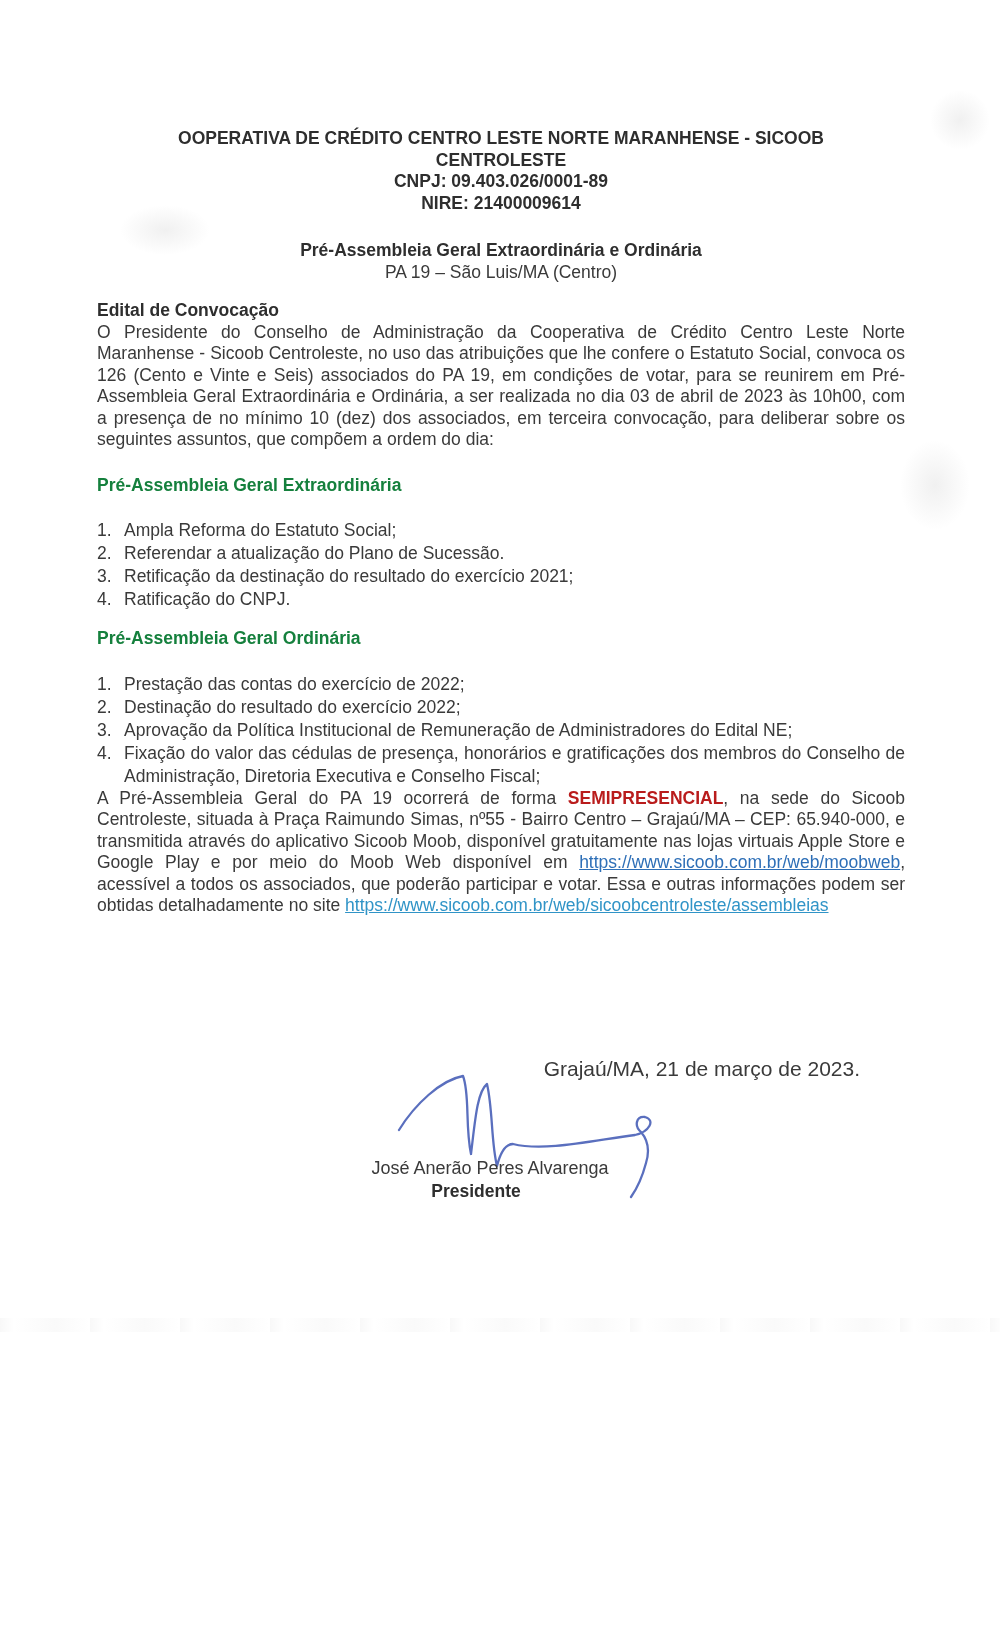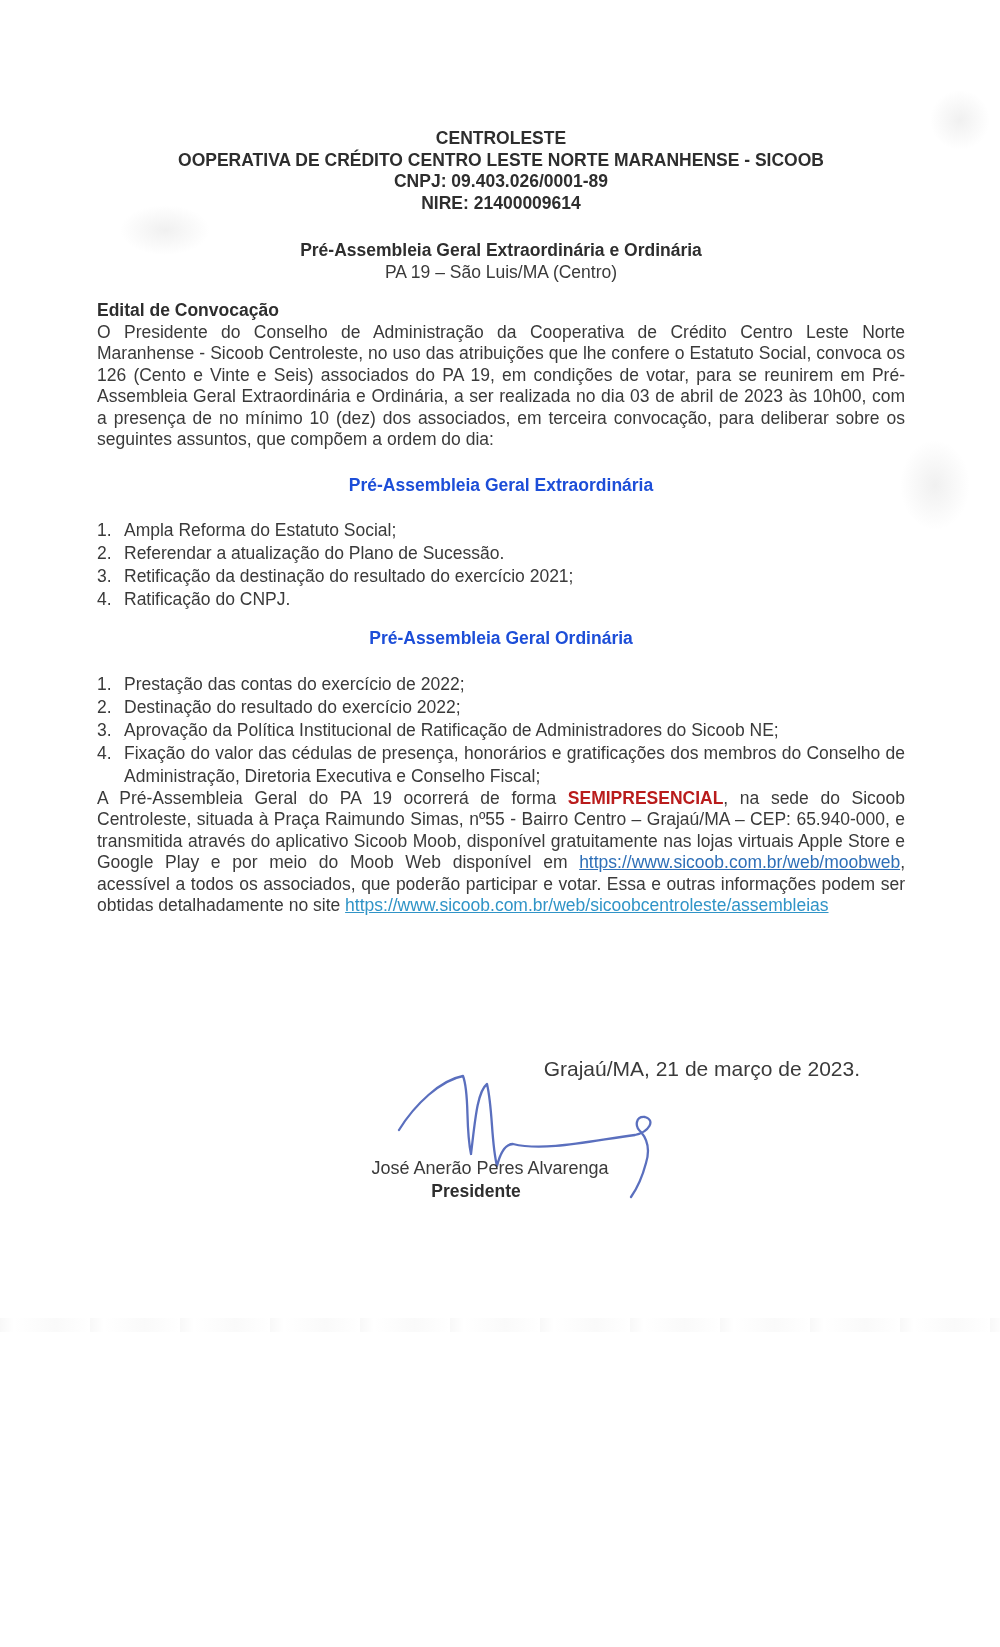--- a/index.html
+++ b/index.html
@@ -44,22 +44,21 @@
     color: #2e2e2e;
   }
   p.body-par {
     margin: 0;
     text-align: justify;
   }
   .intro { margin-top: 29px; }
   .section-heading {
     margin-top: 24px;
     font-weight: bold;
-    color: #1d4ed8;
-    text-align: center;
+    color: #15803d;
   }
   .section-heading.second { margin-top: 17px; }
   .agenda-list {
     margin-top: 23px;
   }
   .agenda-item {
     display: flex;
     line-height: 23px;
   }
   .agenda-item .num {
@@ -130,22 +129,22 @@
       rgba(120,120,120,0.05) 0px, rgba(120,120,120,0.0) 14px,
       rgba(120,120,120,0.04) 55px, rgba(120,120,120,0.0) 90px);
   }
 </style>
 </head>
 <body>
 
 <div class="page txt">
 
   <div class="org-header">
+    <div>OOPERATIVA DE CRÉDITO CENTRO LESTE NORTE MARANHENSE - SICOOB</div>
     <div>CENTROLESTE</div>
-    <div>OOPERATIVA DE CRÉDITO CENTRO LESTE NORTE MARANHENSE - SICOOB</div>
     <div>CNPJ: 09.403.026/0001-89</div>
     <div>NIRE: 21400009614</div>
   </div>
 
   <div class="meeting-subtitle">
     <div class="line1">Pré-Assembleia Geral Extraordinária e Ordinária</div>
     <div>PA 19 – São Luis/MA (Centro)</div>
   </div>
 
   <div class="doc-title">Edital de Convocação</div>
@@ -177,21 +176,21 @@
     <div class="agenda-item">
       <span class="num">1.</span>
       <span class="item-text">Prestação das contas do exercício de 2022;</span>
     </div>
     <div class="agenda-item">
       <span class="num">2.</span>
       <span class="item-text">Destinação do resultado do exercício 2022;</span>
     </div>
     <div class="agenda-item">
       <span class="num">3.</span>
-      <span class="item-text">Aprovação da Política Institucional de Ratificação de Administradores do Sicoob NE;</span>
+      <span class="item-text">Aprovação da Política Institucional de Remuneração de Administradores do Edital NE;</span>
     </div>
     <div class="agenda-item">
       <span class="num">4.</span>
       <span class="item-text">Fixação do valor das cédulas de presença, honorários e gratificações dos membros do Conselho de Administração, Diretoria Executiva e Conselho Fiscal;</span>
     </div>
   </div>
 
   <p class="body-par closing"><span>A Pré-Assembleia Geral do PA 19 ocorrerá de forma </span><b>SEMIPRESENCIAL</b><span>, na sede do Sicoob Centroleste, situada à Praça Raimundo Simas, nº55 - Bairro Centro – Grajaú/MA – CEP: 65.940-000, e transmitida através do aplicativo Sicoob Moob, disponível gratuitamente nas lojas virtuais Apple Store e Google Play e por meio do Moob Web disponível em </span><a class="link1" href="#">https://www.sicoob.com.br/web/moobweb</a><span>, acessível a todos os associados, que poderão participar e votar. Essa e outras informações podem ser obtidas detalhadamente no site </span><a class="link2" href="#">https://www.sicoob.com.br/web/sicoobcentroleste/assembleias</a></p>
 
   <div class="date-line">Grajaú/MA, 21 de março de 2023.</div>

